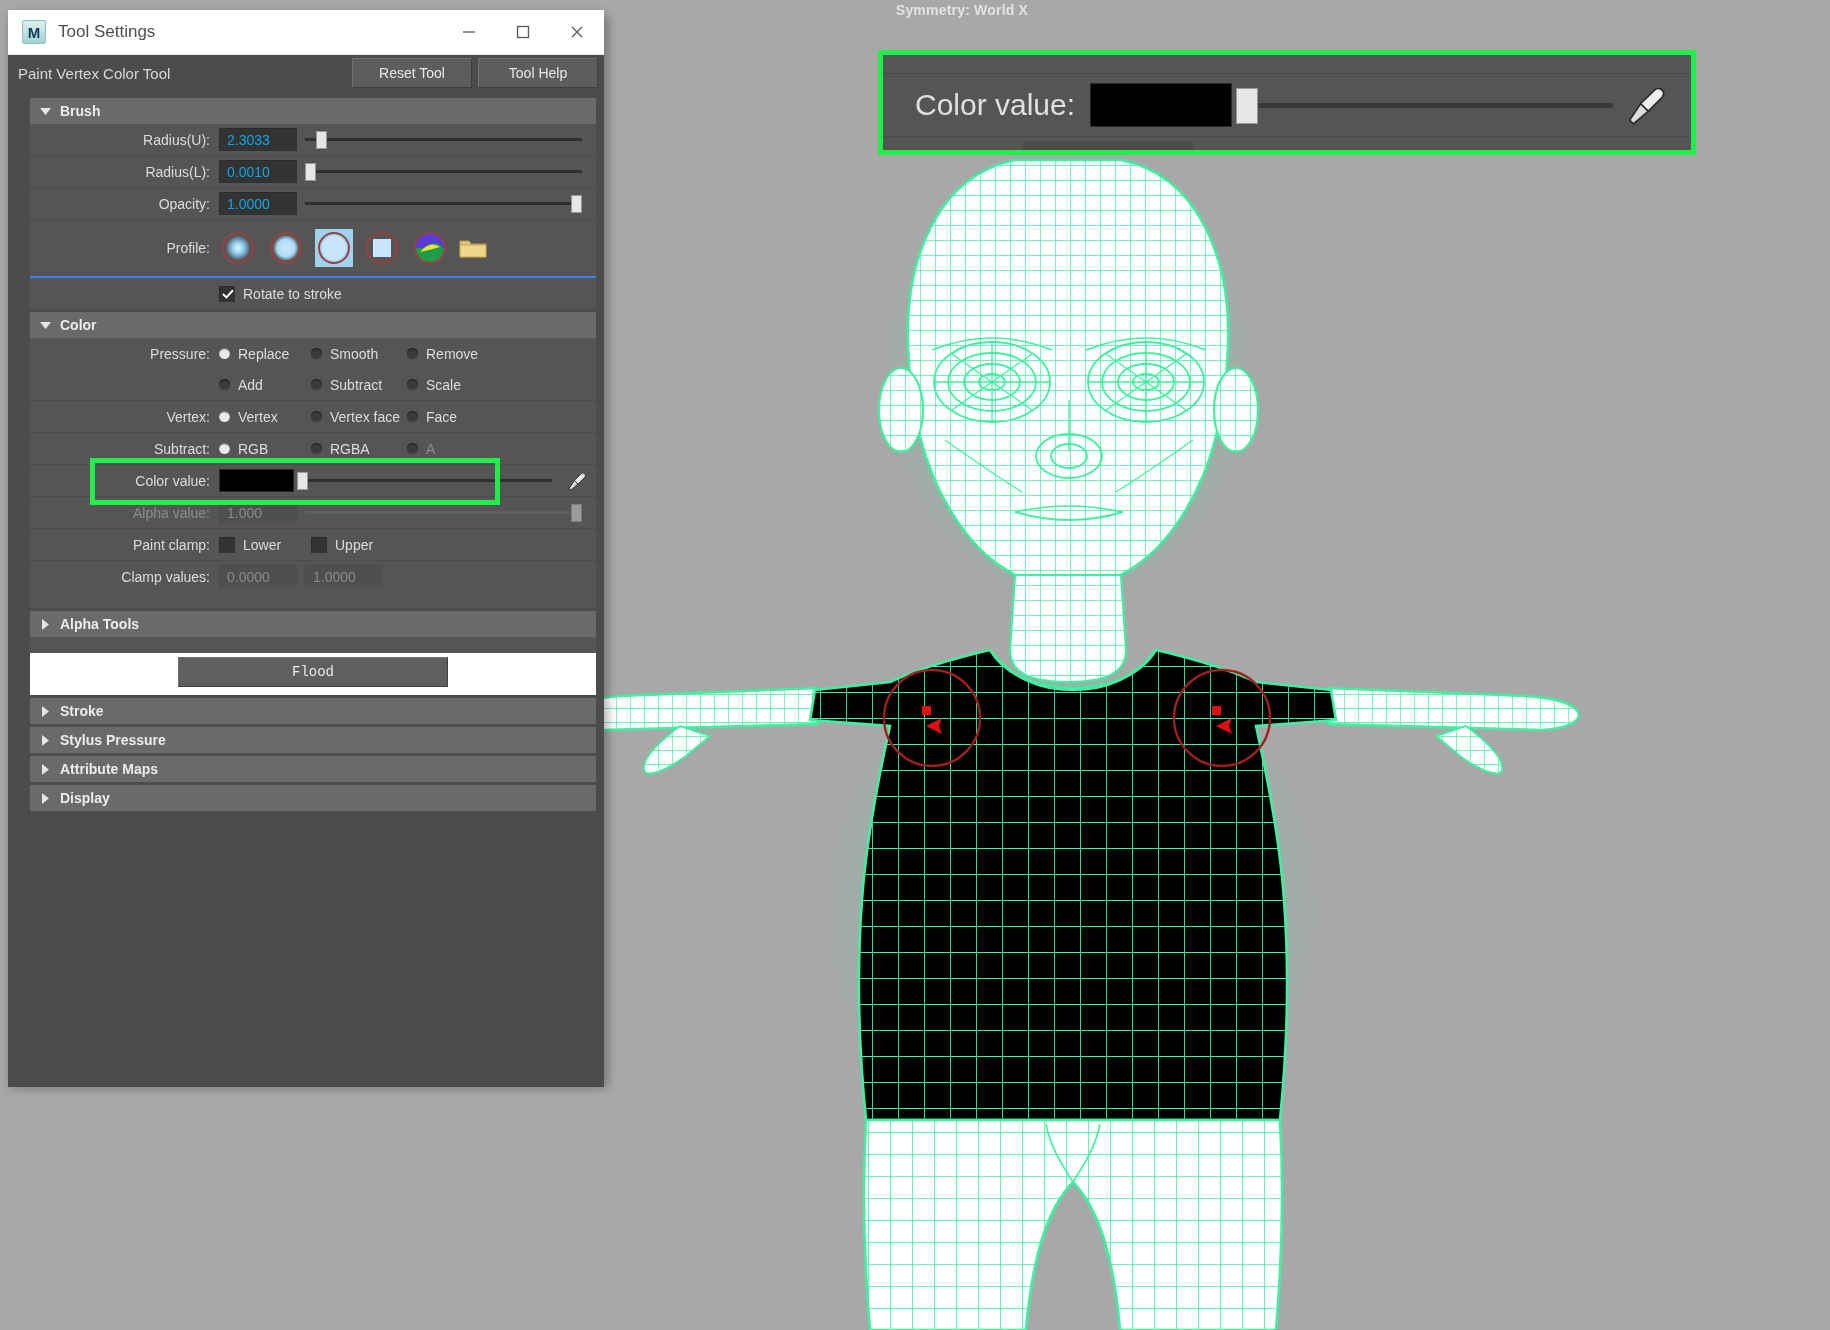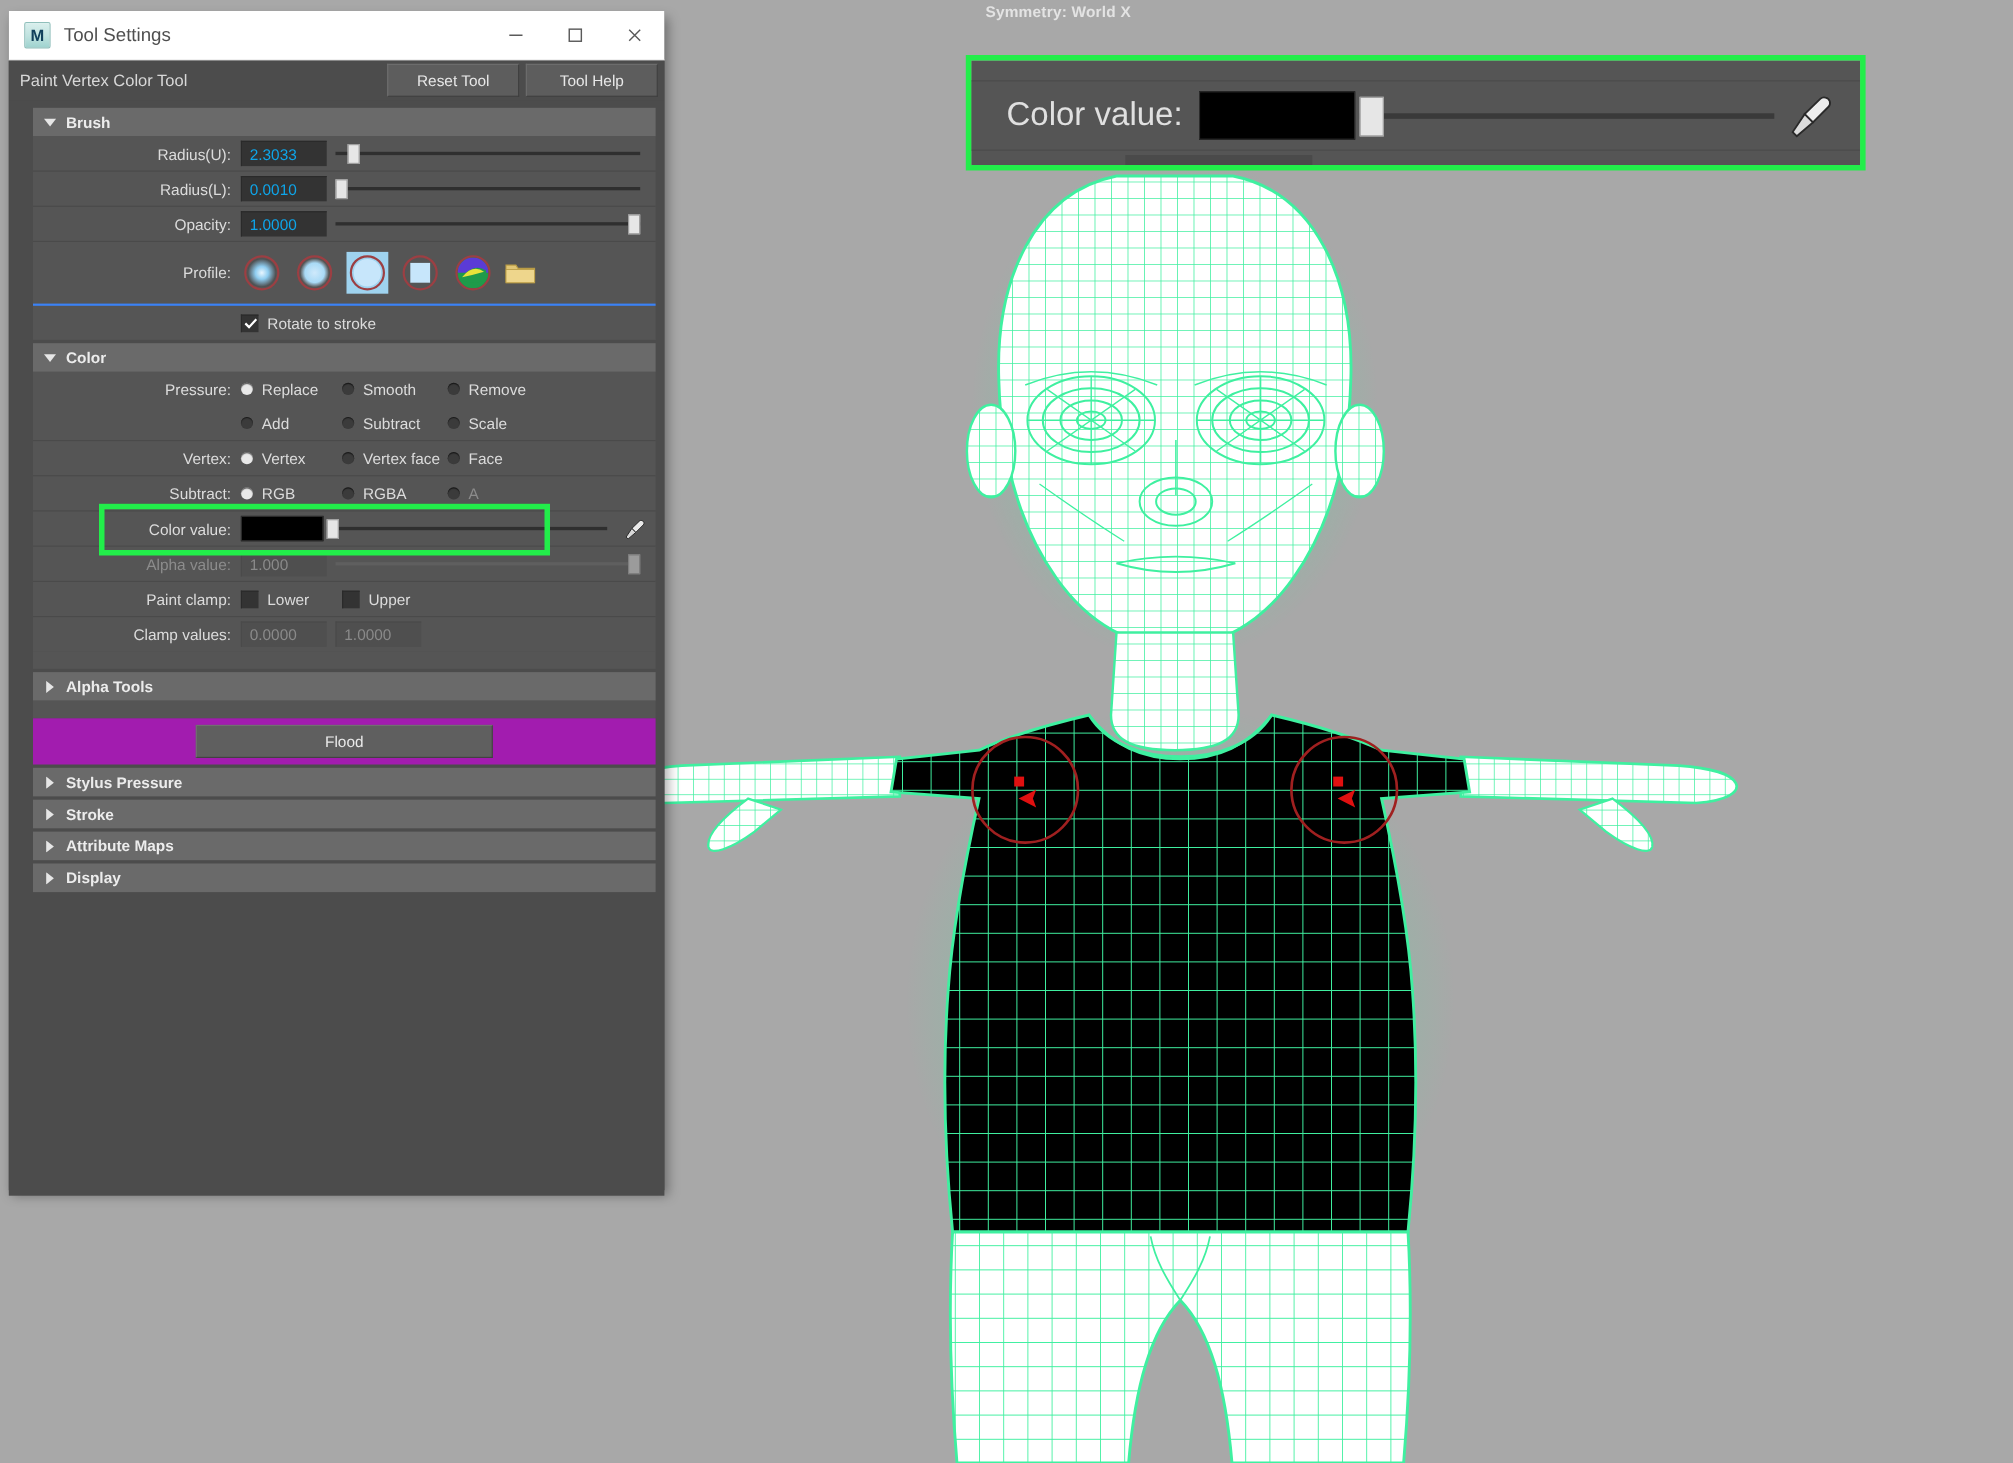--- a/index.html
+++ b/index.html
@@ -123,22 +123,22 @@
   .folder-icon{width:28px;height:22px;}
 
   
   .swatch{
     width:73px;height:21px;background:#000000;border:1px solid #2b2b2b;flex:0 0 auto;
   }
   .eyedropper{width:22px;height:22px;margin-right:8px;flex:0 0 auto;}
 
   
   .flood-wrap{
-    background:#a21caf;margin:0 8px 0 22px;display:flex;align-items:center;
-    justify-content:center;height:34px;padding:4px 0;
+    background:#ffffff;margin:0 8px 0 22px;display:flex;
+    justify-content:center;height:34px;padding:4px 0;font-family:Liberation Mono, monospace;
   }
   #flood-button{
     width:268px;height:28px;background:#5f5f5f;color:#eaeaea;font-size:14px;
     display:flex;align-items:center;justify-content:center;
     border-top:1px solid #707070;border-left:1px solid #707070;
     border-right:1px solid #404040;border-bottom:1px solid #404040;
   }
   .spacer-row{background:#555555;margin:0 8px 0 22px;height:16px;}
 
   
@@ -616,30 +616,30 @@
     <div class="flood-wrap">
       <div id="flood-button">Flood</div>
     </div>
 
     <div class="frame-header">
       <span class="arrow">
         <svg width="9" height="11" viewBox="0 0 9 11">
             <path d="M1 0 L1 11 L8 5.5 Z" fill="#e6e6e6"></path>
           </svg>
       </span>
-      <span>Stylus Pressure</span>
+      <span>Stroke</span>
     </div>
 
     <div class="frame-header">
       <span class="arrow">
         <svg width="9" height="11" viewBox="0 0 9 11">
             <path d="M1 0 L1 11 L8 5.5 Z" fill="#e6e6e6"></path>
           </svg>
       </span>
-      <span>Stroke</span>
+      <span>Stylus Pressure</span>
     </div>
 
     <div class="frame-header">
       <span class="arrow">
         <svg width="9" height="11" viewBox="0 0 9 11">
             <path d="M1 0 L1 11 L8 5.5 Z" fill="#e6e6e6"></path>
           </svg>
       </span>
       <span>Attribute Maps</span>
     </div>

